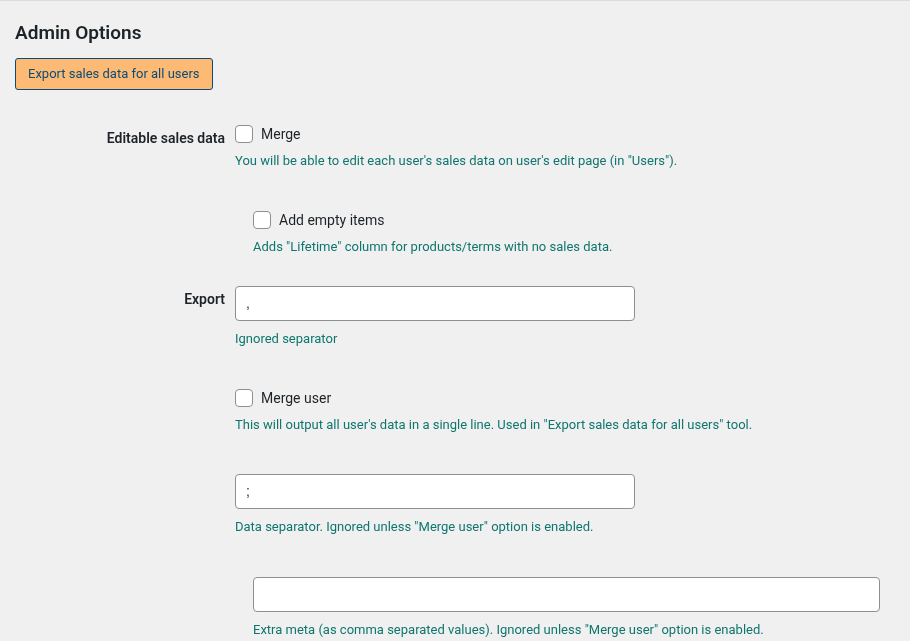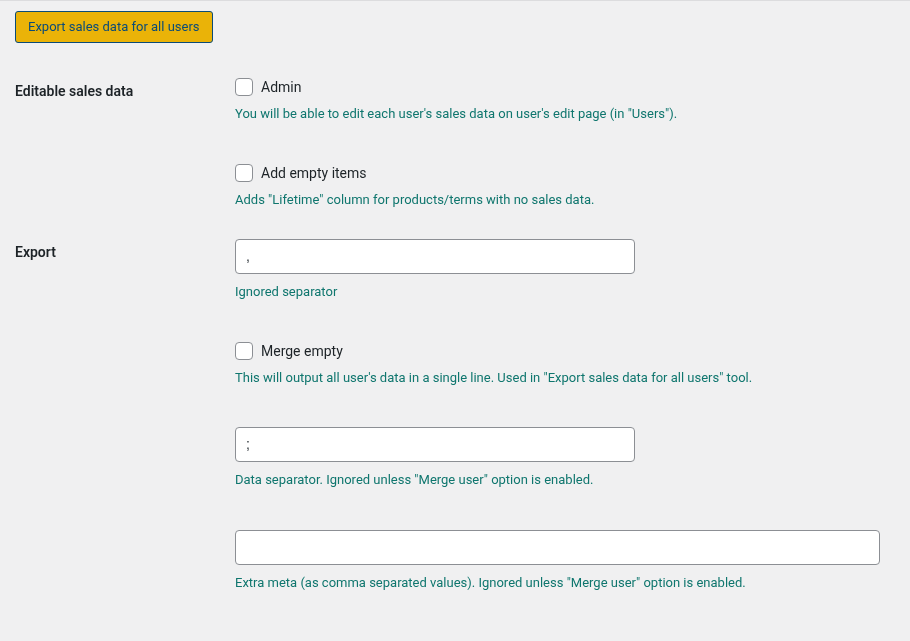--- a/index.html
+++ b/index.html
@@ -23,49 +23,50 @@
       font-weight: 600;
       color: #1d2327;
       margin: 10px 0 14px 0;
     }
     .button {
       display: inline-block;
       padding: 6px 12px;
       border: 1px solid #0a4b78;
       border-radius: 3px;
       color: #0a4b78;
-      background: #eab308;
+      background: #fdba74;
       font-size: 13px;
       line-height: 1.4;
       cursor: pointer;
       text-decoration: none;
     }
     .form-table {
       border-collapse: collapse;
       width: 100%;
       margin-top: 20px;
     }
     .form-table th {
-      text-align: left;
+      text-align: right;
       vertical-align: top;
       width: 220px;
       padding: 20px 10px 20px 0;
       font-weight: 600;
       font-size: 14px;
       color: #1d2327;
     }
     .form-table td {
       vertical-align: top;
       padding: 15px 10px 15px 0;
     }
     .field-group {
       margin-bottom: 40px;
     }
     .field-group:last-child {
       margin-bottom: 0;
+      margin-left: 18px;
     }
     label.checkbox-label {
       display: flex;
       align-items: center;
       gap: 8px;
       font-size: 14px;
       color: #1d2327;
     }
     input[type="checkbox"] {
       appearance: none;
@@ -95,32 +96,33 @@
       font-size: 13px;
       color: #0f766e;
       margin-top: 8px;
       line-height: 1.5;
     }
   </style>
 </head>
 <body>
 
 <div class="wrap">
+  <h2>Admin Options</h2>
 
   <a class="button">Export sales data for all users</a>
 
   <table class="form-table">
     <tbody>
       <tr>
         <th>Editable sales data</th>
         <td>
           <div class="field-group">
             <label class="checkbox-label">
               <input type="checkbox" style="">
-              <span>Admin</span>
+              <span>Merge</span>
             </label>
             <p class="description">You will be able to edit each user's sales data on user's edit page (in "Users").</p>
           </div>
 
           <div class="field-group">
             <label class="checkbox-label">
               <input type="checkbox" style="">
               <span>Add empty items</span>
             </label>
             <p class="description">Adds "Lifetime" column for products/terms with no sales data.</p>
@@ -132,21 +134,21 @@
         <th>Export</th>
         <td>
           <div class="field-group">
             <input type="text" value="," style="">
             <p class="description">Ignored separator</p>
           </div>
 
           <div class="field-group">
             <label class="checkbox-label">
               <input type="checkbox" style="">
-              <span>Merge empty</span>
+              <span>Merge user</span>
             </label>
             <p class="description">This will output all user's data in a single line. Used in "Export sales data for all users" tool.</p>
           </div>
 
           <div class="field-group">
             <input type="text" value=";" style="">
             <p class="description">Data separator. Ignored unless "Merge user" option is enabled.</p>
           </div>
 
           <div class="field-group">

